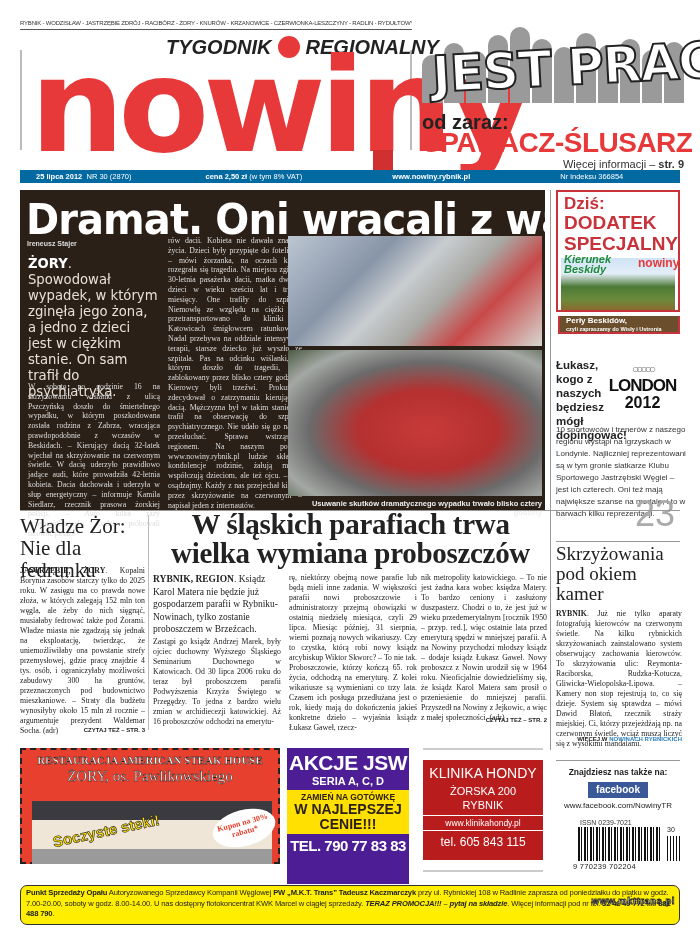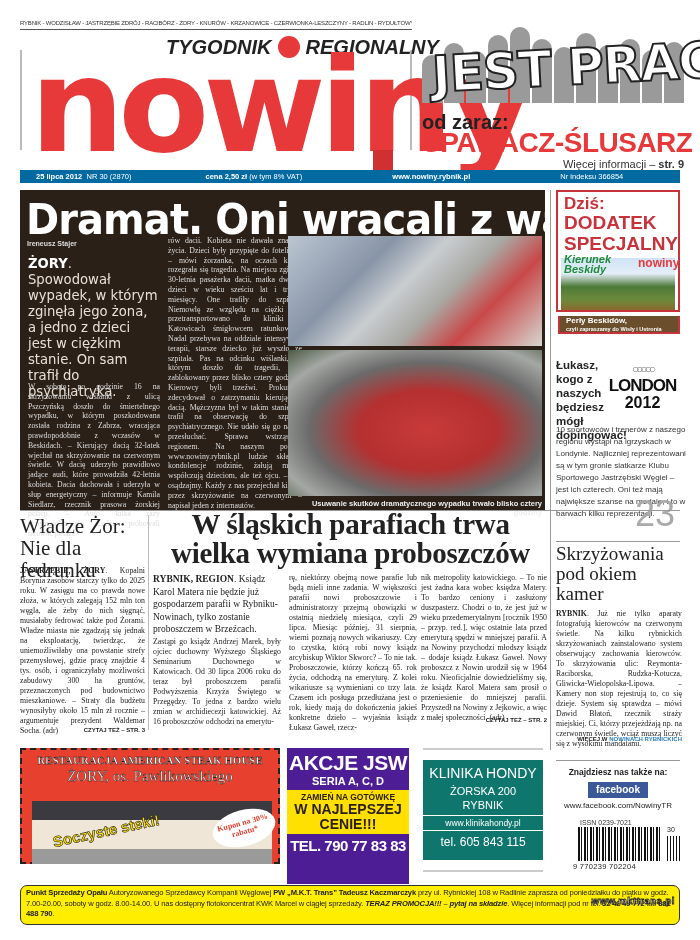--- a/index.html
+++ b/index.html
@@ -78,21 +78,21 @@
 #house{left:10px;top:40px;width:240px;height:74px;background:linear-gradient(#e8402e 0%,#e8402e 15%,#3a3a40 15%,#3a3a40 40%,#efe6d8 40%,#efe6d8 80%,#9a9a9a 80%)}
 #soczyste{left:30px;top:72px;font-size:15px;font-weight:bold;color:#ffe000;-webkit-text-stroke:0.6px #222;transform:rotate(-12deg)}
 #kupon{left:190px;top:60px;width:64px;height:36px;border-radius:50%;background:#fff;color:#e8402e;font-size:8px;font-weight:bold;text-align:center;padding-top:8px;transform:rotate(-15deg)}
 #ad-jsw{left:287px;top:748px;width:122px;height:136px;background:#4c1d95;color:#fff;text-align:center}
 #jsw1{font-size:21px;font-weight:bold;padding-top:3px;letter-spacing:-0.5px}
 #jsw2{font-size:11px;font-weight:bold}
 #jsw-yel{background:#ffe000;color:#2b2018;margin-top:3px;padding:2px 0}
 #jsw3{font-size:8.5px;font-weight:bold}
 #jsw4{font-size:14px;font-weight:bold;line-height:15px}
 #jsw5{font-size:15px;font-weight:bold;padding-top:3px;letter-spacing:-0.5px}
-#ad-honda{left:423px;top:760px;width:120px;height:100px;background:#0f766e;color:#fff;text-align:center}
+#ad-honda{left:423px;top:760px;width:120px;height:100px;background:#b91c1c;color:#fff;text-align:center}
 #honda1{font-size:14px;padding-top:5px}
 #honda2{font-size:11px;line-height:14px;padding-top:3px}
 #honda3{font-size:8.5px;border-top:1px solid #fff;border-bottom:1px solid #fff;margin-top:3px;padding:2px 0}
 #honda4{font-size:12px;padding-top:4px}
 #hl-h1{left:423px;top:748px;width:120px;height:2px;background:#ccc}
 #hl-h2{left:423px;top:870px;width:120px;height:2px;background:#ccc}
 #hl4{left:556px;top:760px;width:124px;height:1px;background:#999}
 #znajdziesz{left:556px;top:767px;width:124px;text-align:center;font-size:8.5px;font-weight:bold}
 #fb{left:588px;top:782px;width:60px;height:16px;background:#3b5998;color:#fff;font-size:10px;font-weight:bold;text-align:center;line-height:16px}
 #fburl{left:556px;top:801px;width:124px;text-align:center;font-size:8px}

